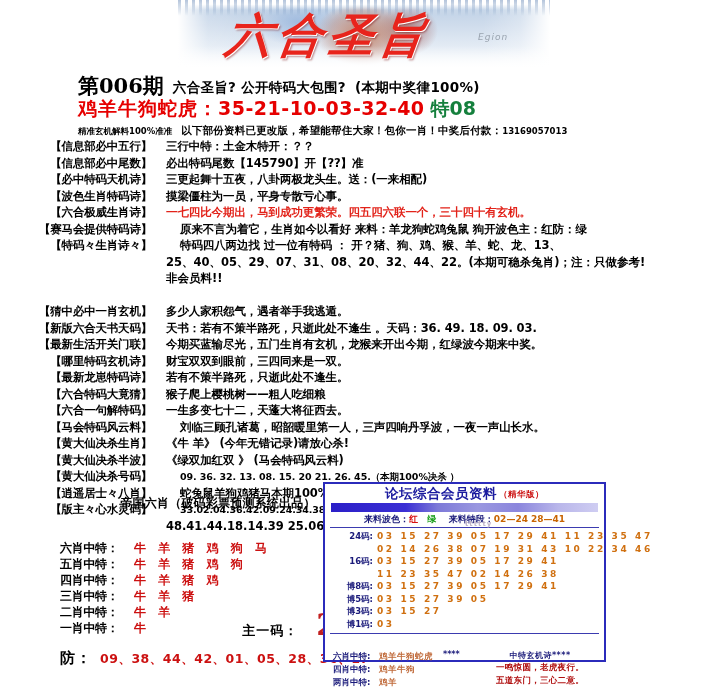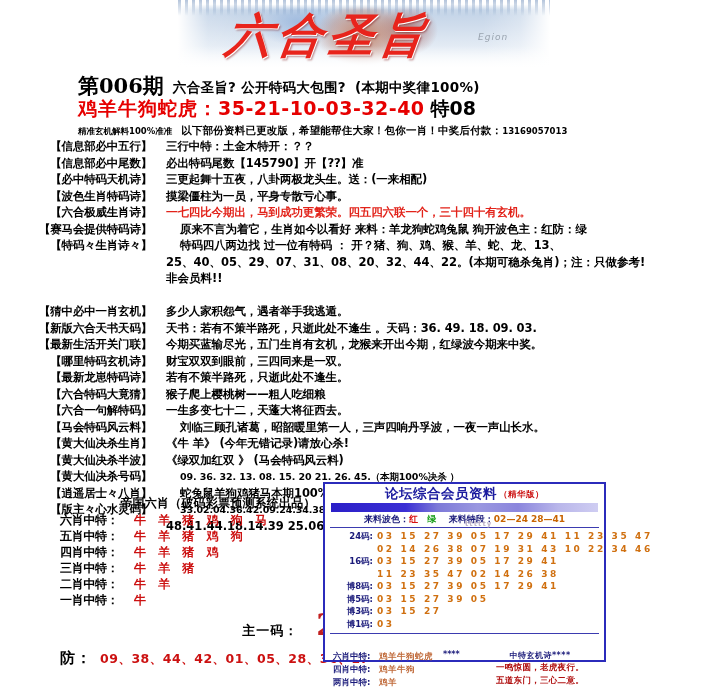--- a/index.html
+++ b/index.html
@@ -51,21 +51,21 @@
   }
 
   
   .issue-row{position:absolute;left:78px;top:72px;width:600px;height:24px;white-space:nowrap;}
   .issue-no{font-family:"DejaVu Serif","Liberation Serif",serif;font-weight:bold;font-size:21px;letter-spacing:0px;vertical-align:-1px;}
   .issue-tag{font-weight:bold;font-size:13.5px;margin-left:9px;letter-spacing:.3px;}
 
   .result-row{position:absolute;left:78px;top:96px;width:600px;height:28px;white-space:nowrap;}
   .result-label{color:#e60000;font-weight:bold;font-size:19px;letter-spacing:1px;}
   .result-nums{color:#e60000;font-weight:bold;font-size:19px;letter-spacing:.5px;}
-  .result-special{color:#000000;font-weight:bold;font-size:19px;margin-left:6px;}
+  .result-special{color:#15803d;font-weight:bold;font-size:19px;margin-left:6px;}
 
   
   .subhead{position:absolute;left:78px;top:124px;width:640px;height:14px;white-space:nowrap;font-size:10.5px;font-weight:bold;}
   .subhead .lead{margin-left:9px;letter-spacing:.2px;}
   .subhead .tiny{font-size:8.5px;font-weight:bold;}
 
   
   .rows{position:absolute;left:0;top:138px;width:720px;}
   .row{height:16.5px;line-height:16.5px;white-space:nowrap;font-size:11.5px;}
   .rlabel{display:inline-block;width:152px;text-align:right;font-weight:bold;font-size:11.5px;letter-spacing:-.2px;}
@@ -73,21 +73,21 @@
   .rtext.red{color:#e2231a;}
   .rtext.ind{margin-left:28px;}
   .cont{padding-left:166px;font-weight:bold;font-size:11.5px;line-height:16.5px;}
   .gap{height:16.5px;}
   .sm{font-size:9.5px;}
 
   
   .empire{position:absolute;left:60px;top:495px;width:300px;}
   .empire-title{font-weight:bold;font-size:12px;text-align:center;letter-spacing:.2px;margin-left:16px;}
   .zrow{height:16px;line-height:16px;font-size:12px;font-weight:bold;white-space:nowrap;}
-  .zlab{display:inline-block;width:74px;letter-spacing:-.3px;}
+  .zlab{display:inline-block;width:74px;letter-spacing:-.3px;margin-top:28px;}
   .zvals{color:#cc1111;font-weight:bold;letter-spacing:4px;}
   .main-code{margin-top:0;height:34px;line-height:34px;white-space:nowrap;text-align:right;}
   .mc-label{font-size:13px;font-weight:bold;letter-spacing:1px;}
   .mc-val{
     font-family:"DejaVu Serif","Liberation Serif",serif;
     color:#c22020;font-weight:bold;font-size:30px;margin-left:18px;letter-spacing:1px;
   }
   .guard{margin-top:6px;white-space:nowrap;}
   .guard-label{font-weight:bold;font-size:15px;letter-spacing:1px;}
   .guard-vals{color:#cc1111;font-weight:bold;font-size:12.5px;margin-left:8px;letter-spacing:.5px;}

